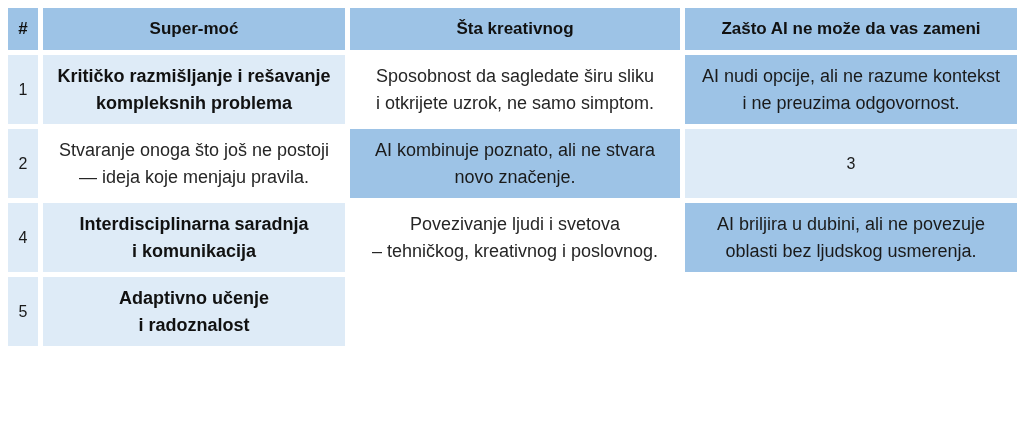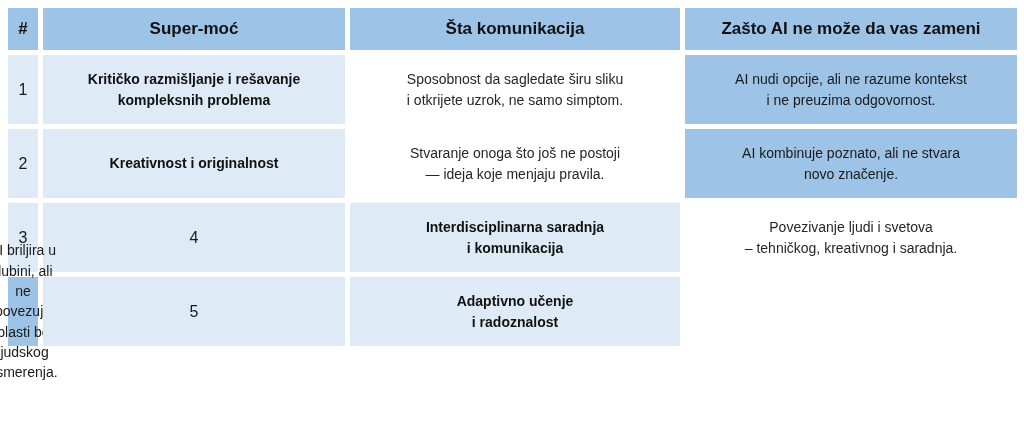--- a/index.html
+++ b/index.html
@@ -29,21 +29,21 @@
     width: 100%;
     height: 100%;
   }
   .cell {
     display: flex;
     align-items: center;
     justify-content: center;
     text-align: center;
     white-space: pre-line;
     line-height: 1.45;
-    font-size: 14px;
+    font-size: 18px;
     color: var(--text-body);
     padding: 2px 6px;
   }
   .cell.header {
     background: var(--header-bg);
     font-weight: bold;
     color: var(--text-dark);
     font-size: 17px;
   }
   .cell.numcol {
@@ -65,45 +65,44 @@
   }
 </style>
 </head>
 <body>
 
 <div class="page">
   <div class="table-grid">
 
     <div class="cell header">#</div>
     <div class="cell header">Super-moć</div>
-    <div class="cell header">Šta komunikacija</div>
+    <div class="cell header">Šta kreativnog</div>
     <div class="cell header">Zašto AI ne može da vas zameni</div>
 
     <div class="cell numcol">1</div>
     <div class="cell power">Kritičko razmišljanje i rešavanje
 kompleksnih problema</div>
     <div class="cell repr">Sposobnost da sagledate širu sliku
 i otkrijete uzrok, ne samo simptom.</div>
     <div class="cell why">AI nudi opcije, ali ne razume kontekst
 i ne preuzima odgovornost.</div>
 
     <div class="cell numcol">2</div>
-    <div class="cell power">Kreativnost i originalnost</div>
     <div class="cell repr">Stvaranje onoga što još ne postoji
 — ideja koje menjaju pravila.</div>
     <div class="cell why">AI kombinuje poznato, ali ne stvara
 novo značenje.</div>
 
     <div class="cell numcol">3</div>
 
     <div class="cell numcol">4</div>
     <div class="cell power">Interdisciplinarna saradnja
 i komunikacija</div>
     <div class="cell repr">Povezivanje ljudi i svetova
-– tehničkog, kreativnog i saradnja.</div>
+– tehničkog, kreativnog i poslovnog.</div>
     <div class="cell why">AI briljira u dubini, ali ne povezuje
 oblasti bez ljudskog usmerenja.</div>
 
     <div class="cell numcol">5</div>
     <div class="cell power">Adaptivno učenje
 i radoznalost</div>
 
   </div>
 </div>
 

